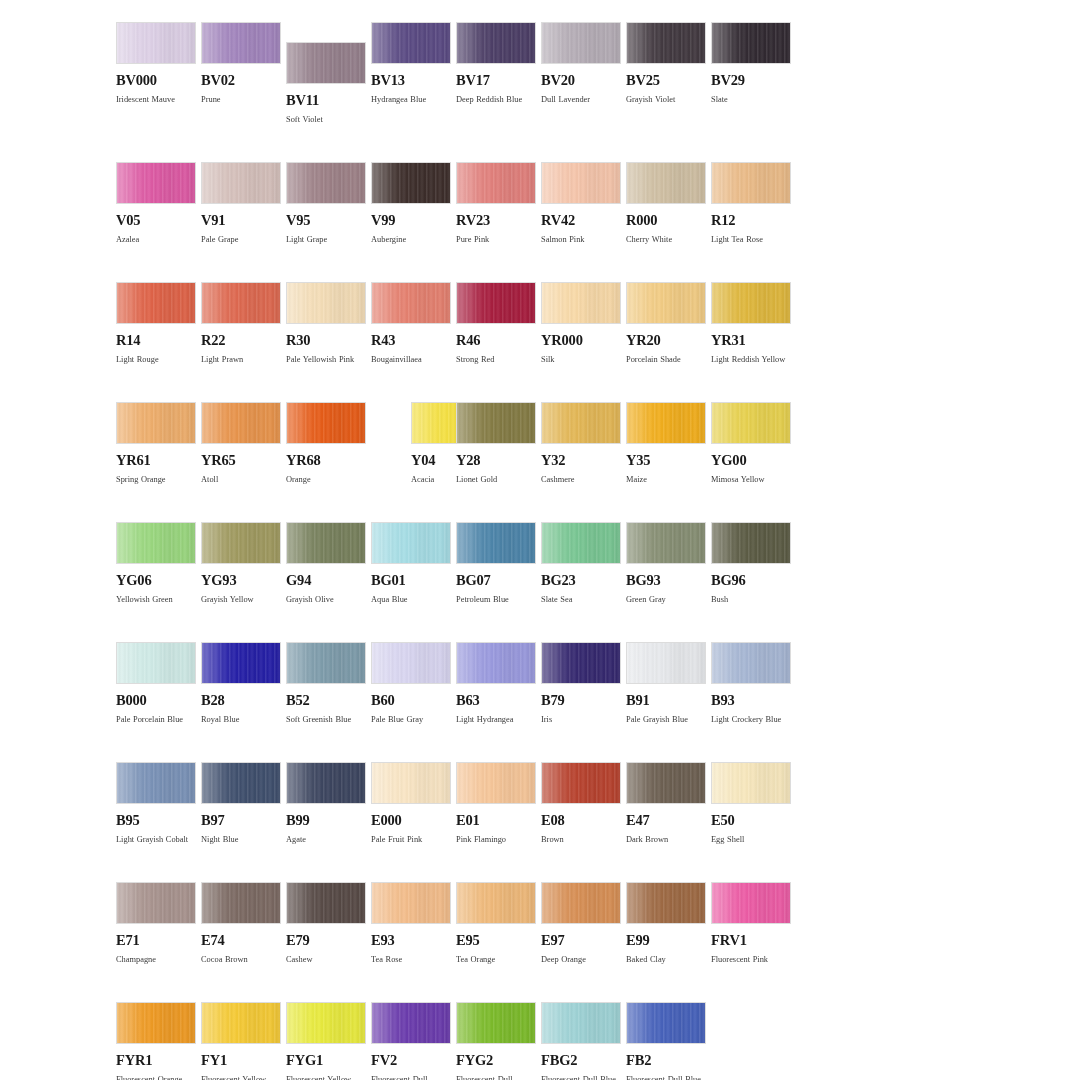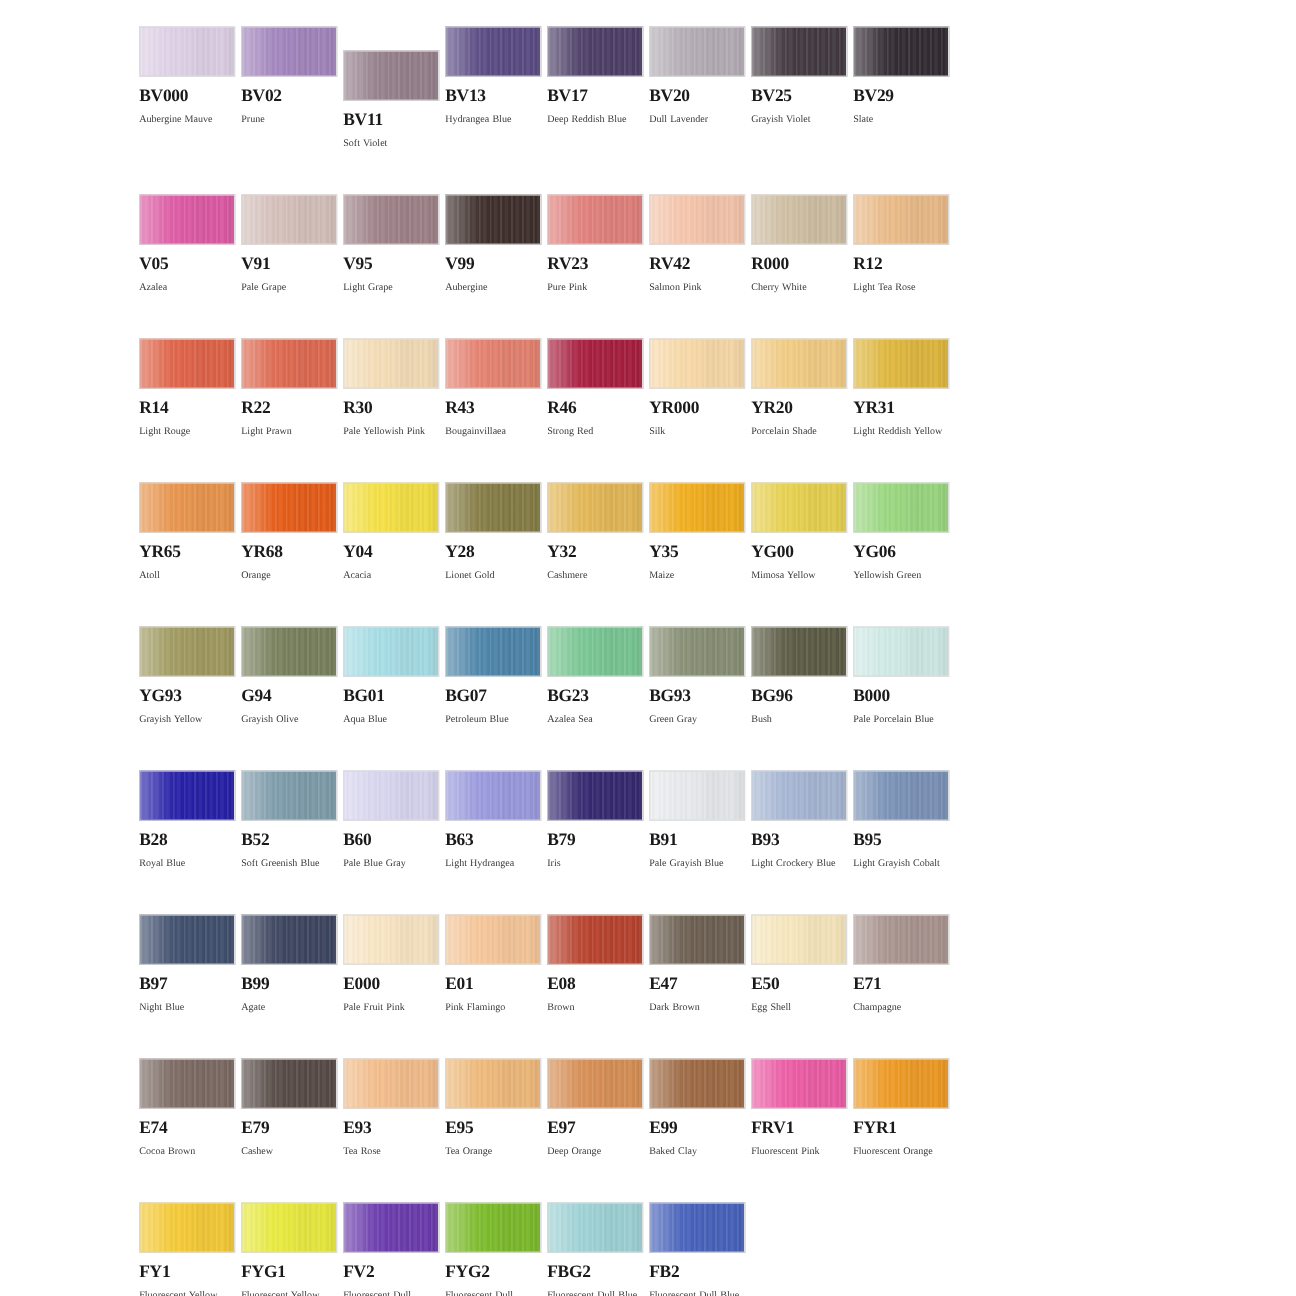--- a/index.html
+++ b/index.html
@@ -92,21 +92,21 @@
 <body>
 
 <div id="chart-page">
   <div class="swatch-grid">
       <div class="swatch-cell" style="min-height: 120px;">
         <div class="swatch-chip" style="background-color: rgb(221, 208, 230);">
           <div class="shade"></div>
           <div class="grain"></div>
         </div>
         <div class="swatch-code">BV000</div>
-        <div class="swatch-name">Aubergine Mauve</div>
+        <div class="swatch-name">Iridescent Mauve</div>
       </div>
       <div class="swatch-cell" style="min-height: 120px;">
         <div class="swatch-chip" style="background-color: rgb(162, 133, 189);">
           <div class="shade"></div>
           <div class="grain"></div>
         </div>
         <div class="swatch-code">BV02</div>
         <div class="swatch-name">Prune</div>
       </div>
       <div class="swatch-cell" style="min-height: 120px; margin-top: 20px;">
@@ -279,36 +279,44 @@
       </div>
       <div class="swatch-cell" style="min-height: 120px;">
         <div class="swatch-chip" style="background-color: rgb(223, 183, 61);">
           <div class="shade"></div>
           <div class="grain"></div>
         </div>
         <div class="swatch-code">YR31</div>
         <div class="swatch-name">Light Reddish Yellow</div>
       </div>
       <div class="swatch-cell" style="min-height: 120px;">
+        <div class="swatch-chip" style="background-color: rgb(238, 174, 108);">
+          <div class="shade"></div>
+          <div class="grain"></div>
+        </div>
+        <div class="swatch-code">YR61</div>
+        <div class="swatch-name">Spring Orange</div>
+      </div>
+      <div class="swatch-cell" style="min-height: 120px;">
         <div class="swatch-chip" style="background-color: rgb(232, 148, 76);">
           <div class="shade"></div>
           <div class="grain"></div>
         </div>
         <div class="swatch-code">YR65</div>
         <div class="swatch-name">Atoll</div>
       </div>
       <div class="swatch-cell" style="min-height: 120px;">
         <div class="swatch-chip" style="background-color: rgb(230, 92, 24);">
           <div class="shade"></div>
           <div class="grain"></div>
         </div>
         <div class="swatch-code">YR68</div>
         <div class="swatch-name">Orange</div>
       </div>
-      <div class="swatch-cell" style="min-height: 120px;">
+      <div class="swatch-cell" style="min-height: 120px; margin-left: 40px;">
         <div class="swatch-chip" style="background-color: rgb(244, 224, 67);">
           <div class="shade"></div>
           <div class="grain"></div>
         </div>
         <div class="swatch-code">Y04</div>
         <div class="swatch-name">Acacia</div>
       </div>
       <div class="swatch-cell" style="min-height: 120px;">
         <div class="swatch-chip" style="background-color: rgb(133, 124, 69);">
           <div class="shade"></div>
@@ -380,21 +388,21 @@
         </div>
         <div class="swatch-code">BG07</div>
         <div class="swatch-name">Petroleum Blue</div>
       </div>
       <div class="swatch-cell" style="min-height: 120px;">
         <div class="swatch-chip" style="background-color: rgb(121, 198, 147);">
           <div class="shade"></div>
           <div class="grain"></div>
         </div>
         <div class="swatch-code">BG23</div>
-        <div class="swatch-name">Azalea Sea</div>
+        <div class="swatch-name">Slate Sea</div>
       </div>
       <div class="swatch-cell" style="min-height: 120px;">
         <div class="swatch-chip" style="background-color: rgb(135, 143, 116);">
           <div class="shade"></div>
           <div class="grain"></div>
         </div>
         <div class="swatch-code">BG93</div>
         <div class="swatch-name">Green Gray</div>
       </div>
       <div class="swatch-cell" style="min-height: 120px;">

